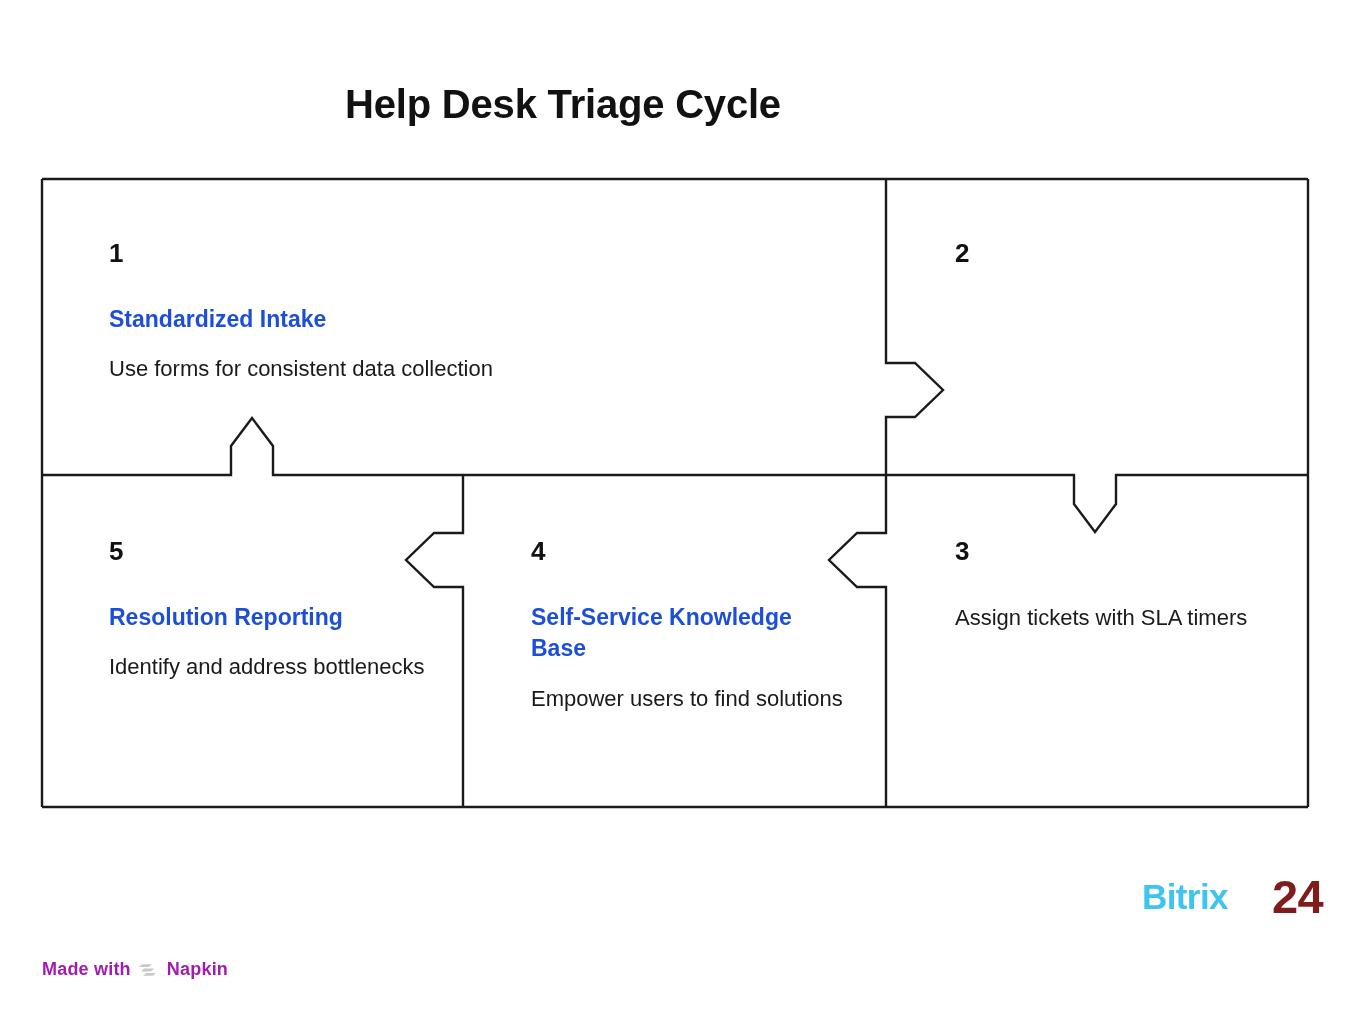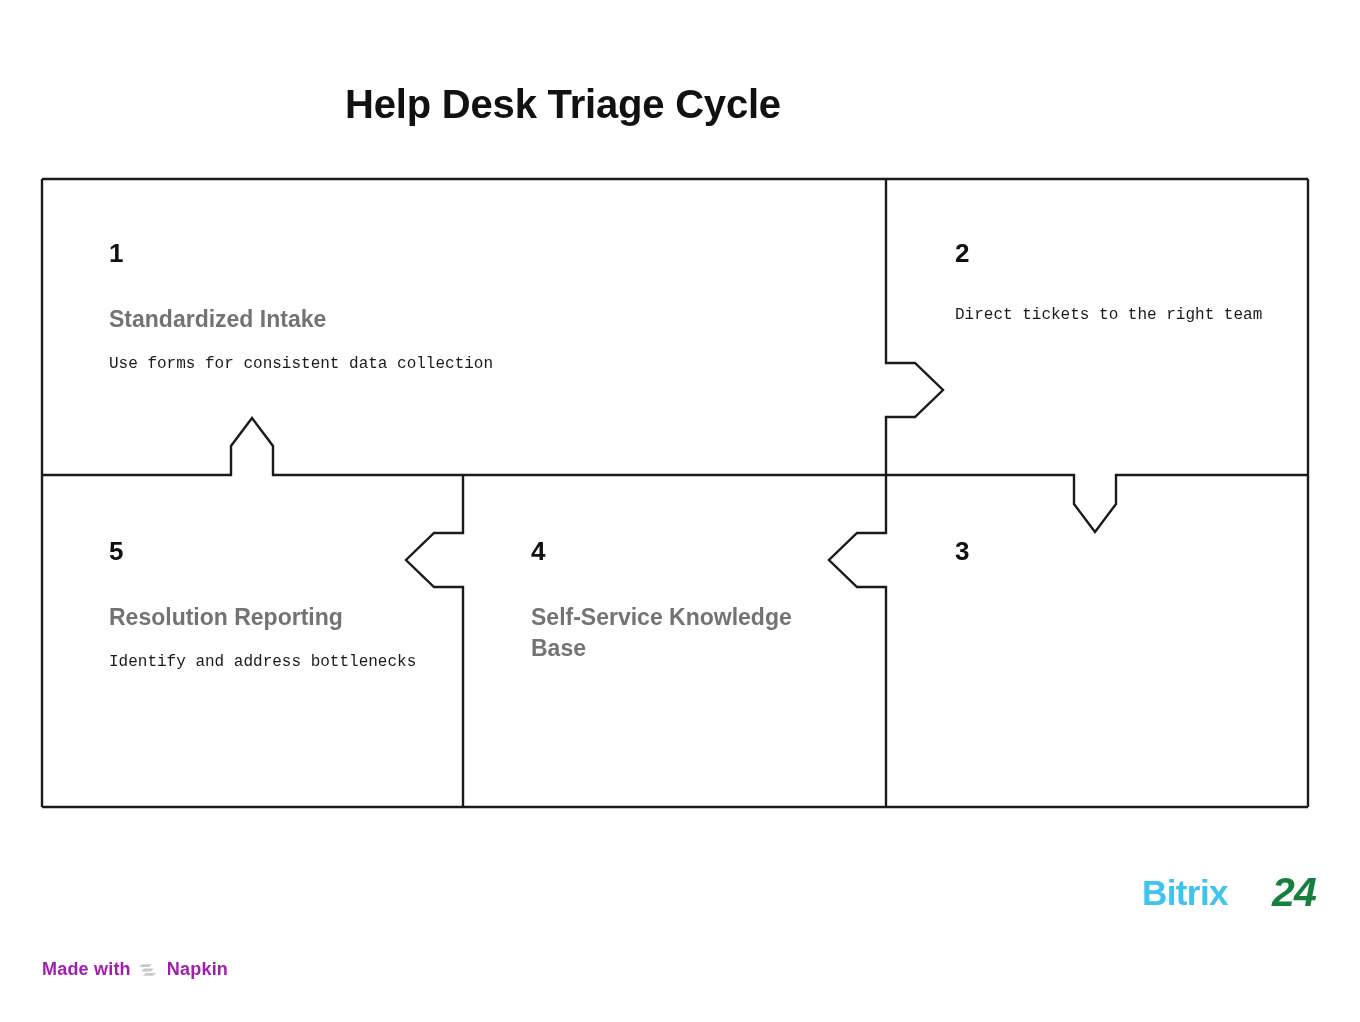--- a/index.html
+++ b/index.html
@@ -55,30 +55,29 @@
     font-size: 26px;
     font-weight: bold;
     line-height: 1;
     color: #111111;
     margin: 0 0 38px 0;
   }
   .cell-title {
     font-size: 23px;
     font-weight: bold;
     line-height: 1.36;
-    color: #737373;
+    color: #1d4ed8;
     margin: 0 0 18px 0;
   }
   .cell-desc {
-    font-size: 16px;
+    font-size: 22px;
     font-weight: 400;
     line-height: 1.45;
     color: #1a1a1a;
     margin: 0;
-    font-family: Liberation Mono, monospace;
   }
 
   
   .cell-1 { left: 68px;  top: 62px;  width: 760px; }
   .cell-2 { left: 914px; top: 62px;  width: 310px; }
   .cell-5 { left: 68px;  top: 360px; width: 330px; }
   .cell-4 { left: 490px; top: 360px; width: 320px; }
   .cell-3 { left: 914px; top: 360px; width: 320px; }
 
   
@@ -91,25 +90,24 @@
     font-family: "Liberation Sans", sans-serif;
     gap: 44px;
   }
   .bitrix-part1 {
     font-size: 35px;
     font-weight: bold;
     color: #3FC4F0;
     letter-spacing: -0.6px;
   }
   .bitrix-part2 {
-    font-size: 41px;
-    font-weight: bold;
-    color: #15803d;
+    font-size: 47px;
+    font-weight: bold;
+    color: #7f1d1d;
     letter-spacing: -0.6px;
-    font-style: italic;
   }
   .bitrix-clock {
     margin-left: 3px;
     margin-top: -10px;
     line-height: 0;
   }
 
   
   .napkin {
     position: absolute;
@@ -190,36 +188,37 @@
   </svg>
 
   <div class="cell cell-1">
     <div class="cell-num">1</div>
     <div class="cell-title">Standardized Intake</div>
     <div class="cell-desc">Use forms for consistent data collection</div>
   </div>
 
   <div class="cell cell-2">
     <div class="cell-num">2</div>
-    <div class="cell-desc">Direct tickets to the right team</div>
   </div>
 
   <div class="cell cell-5">
     <div class="cell-num">5</div>
     <div class="cell-title">Resolution Reporting</div>
     <div class="cell-desc">Identify and address bottlenecks</div>
   </div>
 
   <div class="cell cell-4">
     <div class="cell-num">4</div>
     <div class="cell-title">Self-Service Knowledge Base</div>
+    <div class="cell-desc">Empower users to find solutions</div>
   </div>
 
   <div class="cell cell-3">
     <div class="cell-num">3</div>
+    <div class="cell-desc">Assign tickets with SLA timers</div>
   </div>
 
 </div>
 
 <div class="bitrix">
   <span class="bitrix-part1">Bitrix</span>
   <span class="bitrix-part2">24</span>
   <span class="bitrix-clock">
     <svg width="24" height="24" viewBox="0 0 24 24">
       <circle cx="12" cy="12" r="9" fill="none" stroke="#4FA8D8" stroke-width="1.8"></circle>

